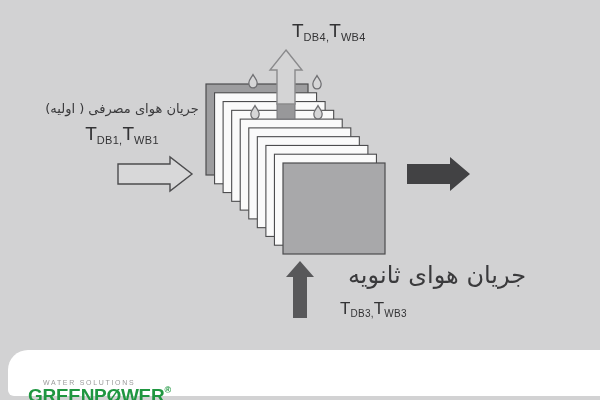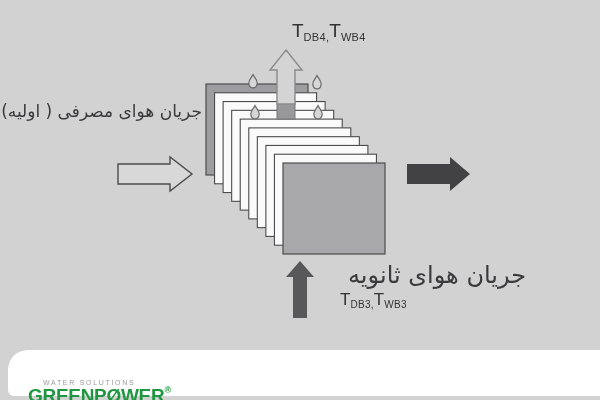--- a/index.html
+++ b/index.html
@@ -23,25 +23,25 @@
   .droplet{fill:#d6d6d7;stroke:#6f6f72;stroke-width:1.6;}
 
   
   .lbl{position:absolute;color:#333335;white-space:nowrap;}
   .tq{font-weight:400;letter-spacing:0;}
   .tq .T{font-size:19px;}
   .tq .sub{font-size:11px;vertical-align:-4px;letter-spacing:.3px;}
   .fa{direction:rtl;unicode-bidi:embed;font-family:"DejaVu Sans",sans-serif;color:#3a3a3c;}
 
   #lbl-exhaust{left:292px;top:20px;}
-  #lbl-primary-caption{left:42px;top:101px;width:160px;text-align:center;font-size:17px;}
+  #lbl-primary-caption{left:42px;top:101px;width:160px;text-align:center;font-size:13px;}
   #lbl-primary-t{left:42px;top:123px;width:160px;text-align:center;}
   #lbl-supply{left:468px;top:149px;}
   #lbl-secondary-caption{left:348px;top:261px;font-size:24px;}
-  #lbl-secondary-t{left:340px;top:290px;}
+  #lbl-secondary-t{left:340px;top:299px;}
   #lbl-secondary-t .T{font-size:17px;}
   #lbl-secondary-t .sub{font-size:10px;vertical-align:-3px;}
 
   
   .brand-card{
     position:absolute;left:8px;top:350px;width:592px;height:46px;
     background:#ffffff;border-radius:20px 0 0 6px;
   }
   .brand-name{
     position:absolute;left:20px;top:7px;
@@ -89,20 +89,23 @@
     <polygon class="arrow-dark-right" points="407,164 450,164 450,157 470,174 450,191 450,184 407,184"></polygon>
 
     <polygon class="arrow-dark-up" points="300,261 314,277 307,277 307,318 293,318 293,277 286,277"></polygon>
   </svg>
 
   <div class="lbl tq" id="lbl-exhaust">
     <span class="T">T</span><span class="sub">DB4,</span><span class="T">T</span><span class="sub">WB4</span>
   </div>
 
   <div class="lbl fa" id="lbl-primary-caption">جریان هوای مصرفی ( اولیه)</div>
+  <div class="lbl tq" id="lbl-primary-t">
+    <span class="T">T</span><span class="sub">DB1,</span><span class="T">T</span><span class="sub">WB1</span>
+  </div>
 
 
   <div class="lbl fa" id="lbl-secondary-caption">جریان هوای ثانویه</div>
   <div class="lbl tq" id="lbl-secondary-t">
     <span class="T">T</span><span class="sub">DB3,</span><span class="T">T</span><span class="sub">WB3</span>
   </div>
 
   <div class="brand-card">
     <div class="brand-name">
       <span>GREENP</span><span class="brand-o">Ø</span><span>WER</span><span class="reg">®</span>

